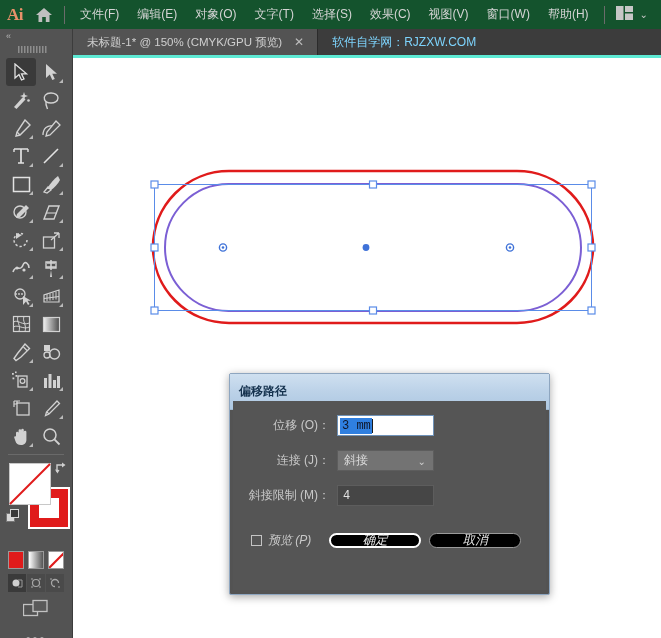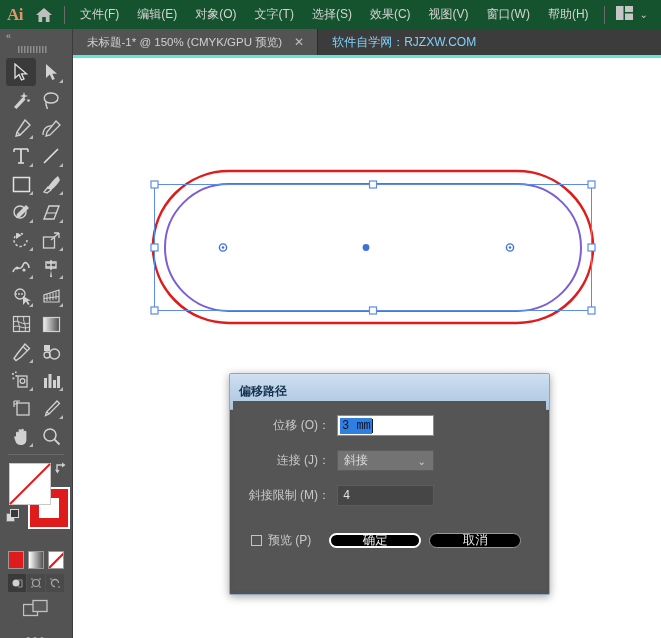--- a/index.html
+++ b/index.html
@@ -222,21 +222,21 @@
   .num-input {
     width: 97px; height: 21px;
     background: #464646; border: 1px solid #5d5d5d;
     display: flex; align-items: center;
     padding-left: 5px;
     color: #e2e2e2; font-size: 12px;
     font-family: "Liberation Mono", monospace;
   }
   .btn-row {
     display: flex; align-items: center;
-    margin-top: 26px; padding-left: 18px; gap: 8px;
+    margin-top: 26px; padding-left: 18px; gap: 8px; font-style: italic;
   }
   .checkbox-wrap {
     display: flex; align-items: center; gap: 6px;
     color: #c9c9c9; font-size: 12px;
     margin-right: 10px;
   }
   .checkbox {
     width: 11px; height: 11px;
     border: 1px solid #c4c4c4; background: #555555;
   }

